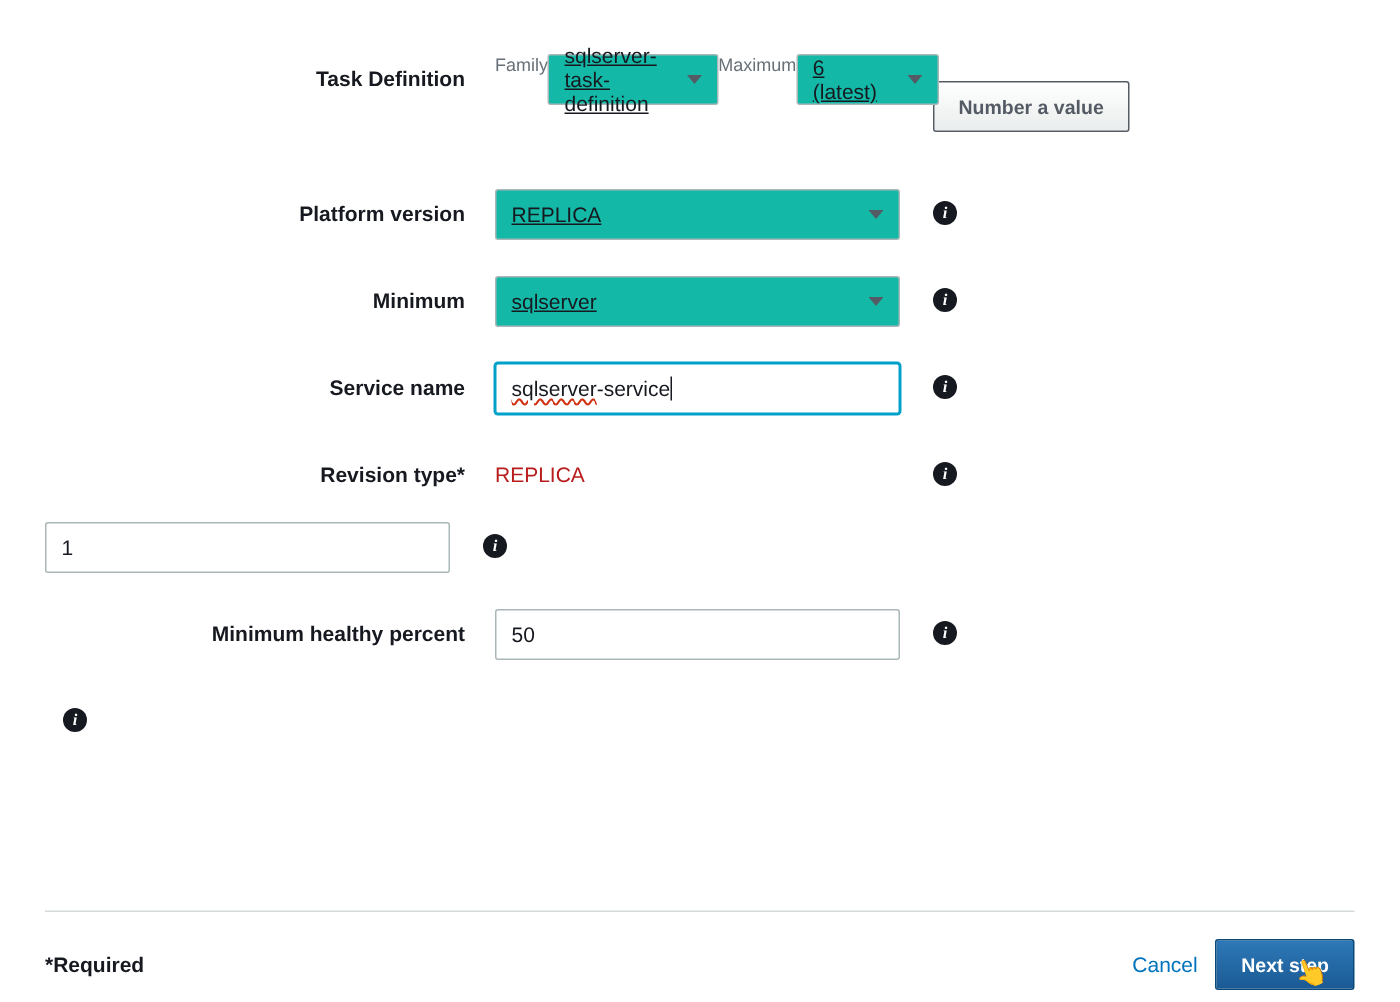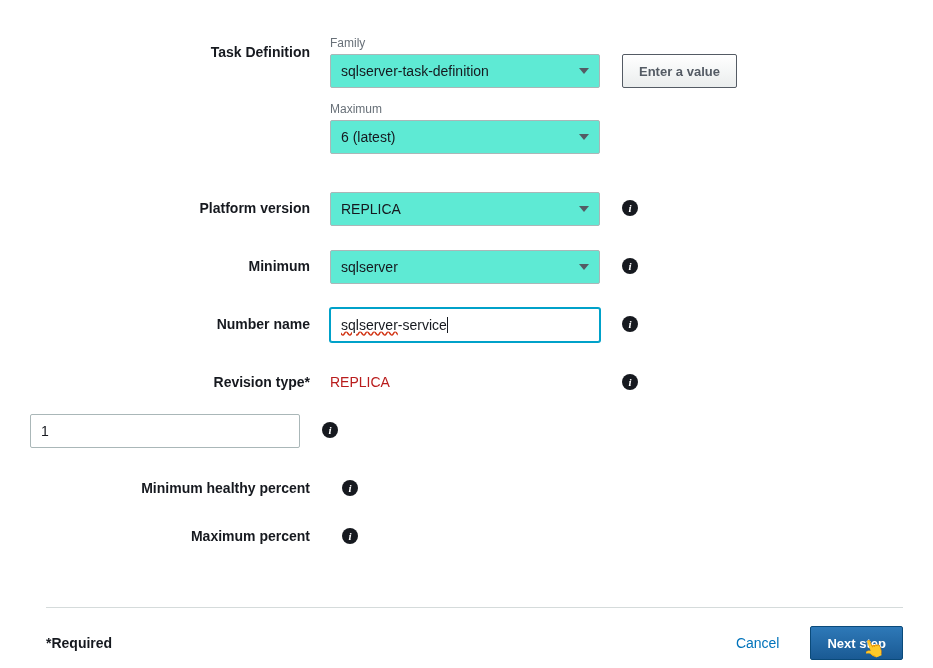--- a/index.html
+++ b/index.html
@@ -33,21 +33,21 @@
       width: 300px;
       text-align: right;
       padding-right: 20px;
       padding-top: 8px;
       font-weight: bold;
       color: #16191f;
     }
     .input-col {
       width: 280px;
       display: flex;
-      flex-direction: column;
+      flex-direction: row;
     }
     .sub-label {
       font-size: 12px;
       color: #687078;
       margin-bottom: 4px;
       font-weight: normal;
     }
     .side-col {
       padding-left: 12px;
       padding-top: 8px;
@@ -56,28 +56,29 @@
     }
     .select-wrap {
       position: relative;
       width: 270px;
     }
     .select-box {
       width: 100%;
       height: 34px;
       border: 1px solid #aab7b8;
       border-radius: 2px;
-      background: #5eead4;
-      padding: 0 30px 0 10px;
+      background: #14b8a6;
+      padding: 0 40px 0 10px;
       font-size: 14px;
       color: #16191f;
       display: flex;
       align-items: center;
       cursor: pointer;
       position: relative;
+      text-decoration: underline;
     }
     .select-box::after {
       content: "";
       position: absolute;
       right: 10px;
       top: 50%;
       transform: translateY(-50%);
       border-left: 5px solid transparent;
       border-right: 5px solid transparent;
       border-top: 6px solid #545b64;
@@ -139,21 +140,21 @@
       border: none;
       background: none;
       color: #0073bb;
       cursor: pointer;
       font-weight: normal;
       font-size: 14px;
     }
     .footer {
       position: absolute;
       bottom: 0;
-      left: 46px;
+      left: 30px;
       right: 30px;
       margin-top: 25px;
     }
     .divider {
       border: none;
       border-top: 1px solid #d5dbdb;
       margin-bottom: 18px;
     }
     .footer-row {
       display: flex;
@@ -161,21 +162,21 @@
       justify-content: space-between;
       padding-bottom: 8px;
     }
     .required-text {
       font-weight: bold;
       color: #16191f;
     }
     .footer-buttons {
       display: flex;
       align-items: center;
-      gap: 31px;
+      gap: 12px;
     }
     .cursor-hand {
       position: absolute;
       right: 48px;
       bottom: 8px;
       font-size: 18px;
       pointer-events: none;
       transform: rotate(-20deg);
     }
     .revision-spacer {
@@ -217,21 +218,21 @@
       </div>
       <div class="revision-spacer"></div>
       <span class="sub-label">Maximum</span>
       <div class="select-wrap">
         <div class="select-box">
           <span>6 (latest)</span>
         </div>
       </div>
     </div>
     <div class="side-col" style="padding-top:18px;">
-      <button class="btn">Enter a value</button>
+      <button class="btn">Number a value</button>
     </div>
   </div>
 
   <div style="height:38px;"></div>
 
   <div class="form-row">
     <div class="label-col">Platform version</div>
     <div class="input-col">
       <div class="select-wrap">
         <div class="select-box">
@@ -252,21 +253,21 @@
           <span>sqlserver</span>
         </div>
       </div>
     </div>
     <div class="side-col">
       <span class="info-icon">i</span>
     </div>
   </div>
 
   <div class="form-row">
-    <div class="label-col">Number name</div>
+    <div class="label-col">Service name</div>
     <div class="input-col">
       <div class="service-name-display">
         <span class="spellcheck-underline">sqlserver</span>
           <span>-service</span>
           <span class="input-fake-caret"></span>
       </div>
     </div>
     <div class="side-col">
       <span class="info-icon">i</span>
     </div>
@@ -286,27 +287,29 @@
     <div class="input-col">
       <input class="text-input" type="text" value="1" style="">
     </div>
     <div class="side-col">
       <span class="info-icon">i</span>
     </div>
   </div>
 
   <div class="form-row">
     <div class="label-col">Minimum healthy percent</div>
-    <div class="side-col">
-      <span class="info-icon">i</span>
-    </div>
-  </div>
-
-  <div class="form-row">
-    <div class="label-col">Maximum percent</div>
+    <div class="input-col">
+      <input class="text-input" type="text" value="50" style="">
+    </div>
+    <div class="side-col">
+      <span class="info-icon">i</span>
+    </div>
+  </div>
+
+  <div class="form-row">
     <div class="side-col">
       <span class="info-icon">i</span>
     </div>
   </div>
 
 </div>
 
 <div class="footer">
   <hr class="divider">
   <div class="footer-row">

